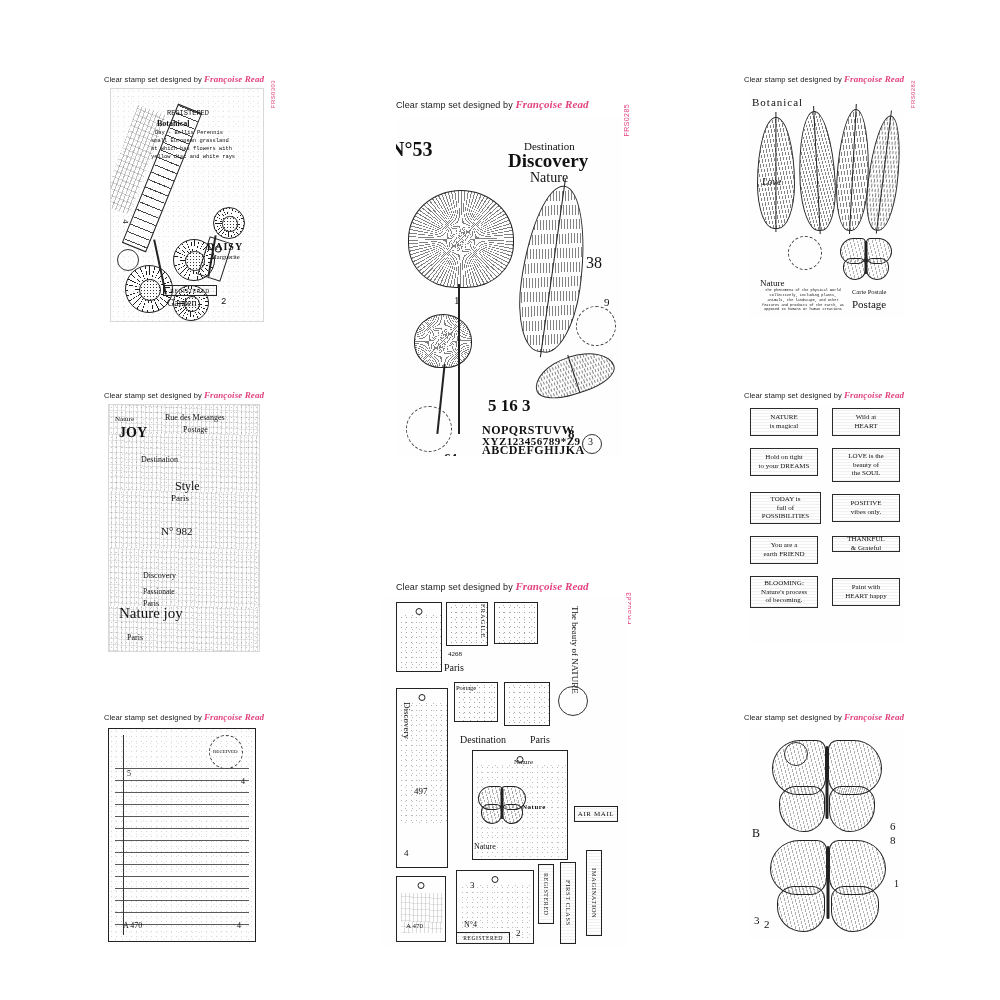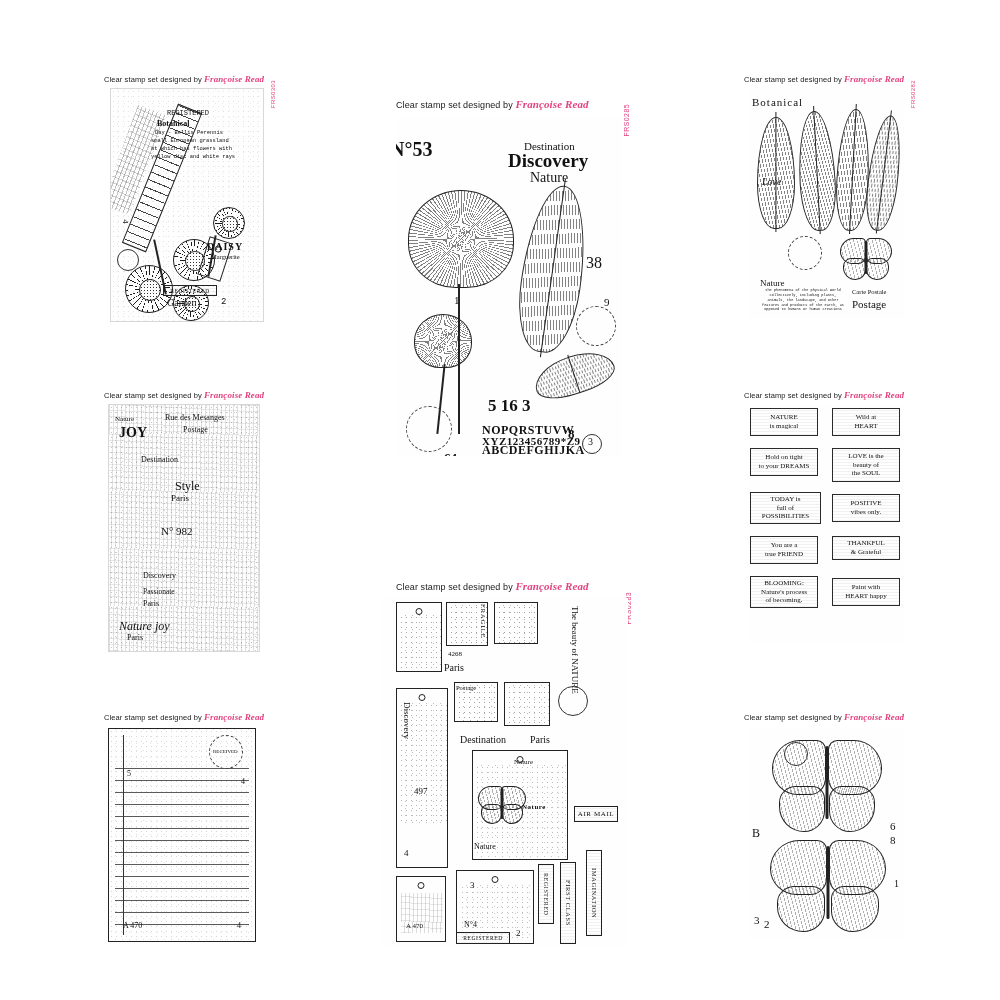--- a/index.html
+++ b/index.html
@@ -302,21 +302,21 @@
 
     <div class="ink serif" style="left:6px;top:10px;font-size:7px;">Nature</div>
     <div class="ink serif" style="left:10px;top:20px;font-size:14px;font-weight:bold;">JOY</div>
     <div class="ink serif" style="left:56px;top:8px;font-size:8px;">Rue des Mesanges</div>
     <div class="ink serif" style="left:74px;top:20px;font-size:8px;">Postage</div>
     <div class="ink serif" style="left:62px;top:88px;font-size:9px;">Paris</div>
     <div class="ink serif" style="left:66px;top:74px;font-size:12px;">Style</div>
     <div class="ink serif" style="left:32px;top:50px;font-size:8px;">Destination</div>
     <div class="ink serif" style="left:34px;top:166px;font-size:8px;">Discovery</div>
     <div class="ink serif" style="left:34px;top:182px;font-size:7.5px;">Passionate</div>
-    <div class="ink serif" style="left:10px;top:214px;font-size:12px;font-style:italic;">Nature joy</div>
+    <div class="ink serif" style="left:10px;top:200px;font-size:15px;">Nature joy</div>
     <div class="ink serif" style="left:52px;top:120px;font-size:11px;">N° 982</div>
     <div class="ink serif" style="left:34px;top:194px;font-size:8px;">Paris</div>
     <div class="ink serif" style="left:18px;top:228px;font-size:8px;">Paris</div>
   </div>
 </div>
 
 <div class="sheet" style="left:744px;top:390px;width:170px;height:260px;">
   <div class="credit" style="position:absolute;left:0;top:0;">
     <span>Clear stamp set designed by</span>
     <span class="brand">Françoise Read</span>
@@ -344,23 +344,23 @@
       <span>TODAY is</span>
       <span>full of</span>
       <span>POSSIBILITIES</span>
     </div>
     <div class="chip" style="left:84px;top:90px;width:68px;height:28px;">
       <span>POSITIVE</span>
       <span>vibes only.</span>
     </div>
     <div class="chip" style="left:2px;top:132px;width:68px;height:28px;">
       <span>You are a</span>
-      <span>true FRIEND</span>
-    </div>
-    <div class="chip" style="left:84px;top:132px;width:68px;height:24px;align-items:center;">
+      <span>earth FRIEND</span>
+    </div>
+    <div class="chip" style="left:84px;top:132px;width:68px;height:16px;align-items:center;">
       <span>THANKFUL</span>
       <span>&amp; Grateful</span>
     </div>
     <div class="chip" style="left:2px;top:172px;width:68px;height:32px;">
       <span>BLOOMING:</span>
       <span>Nature's process</span>
       <span>of becoming.</span>
     </div>
     <div class="chip" style="left:84px;top:174px;width:68px;height:28px;">
       <span>Paint with</span>

